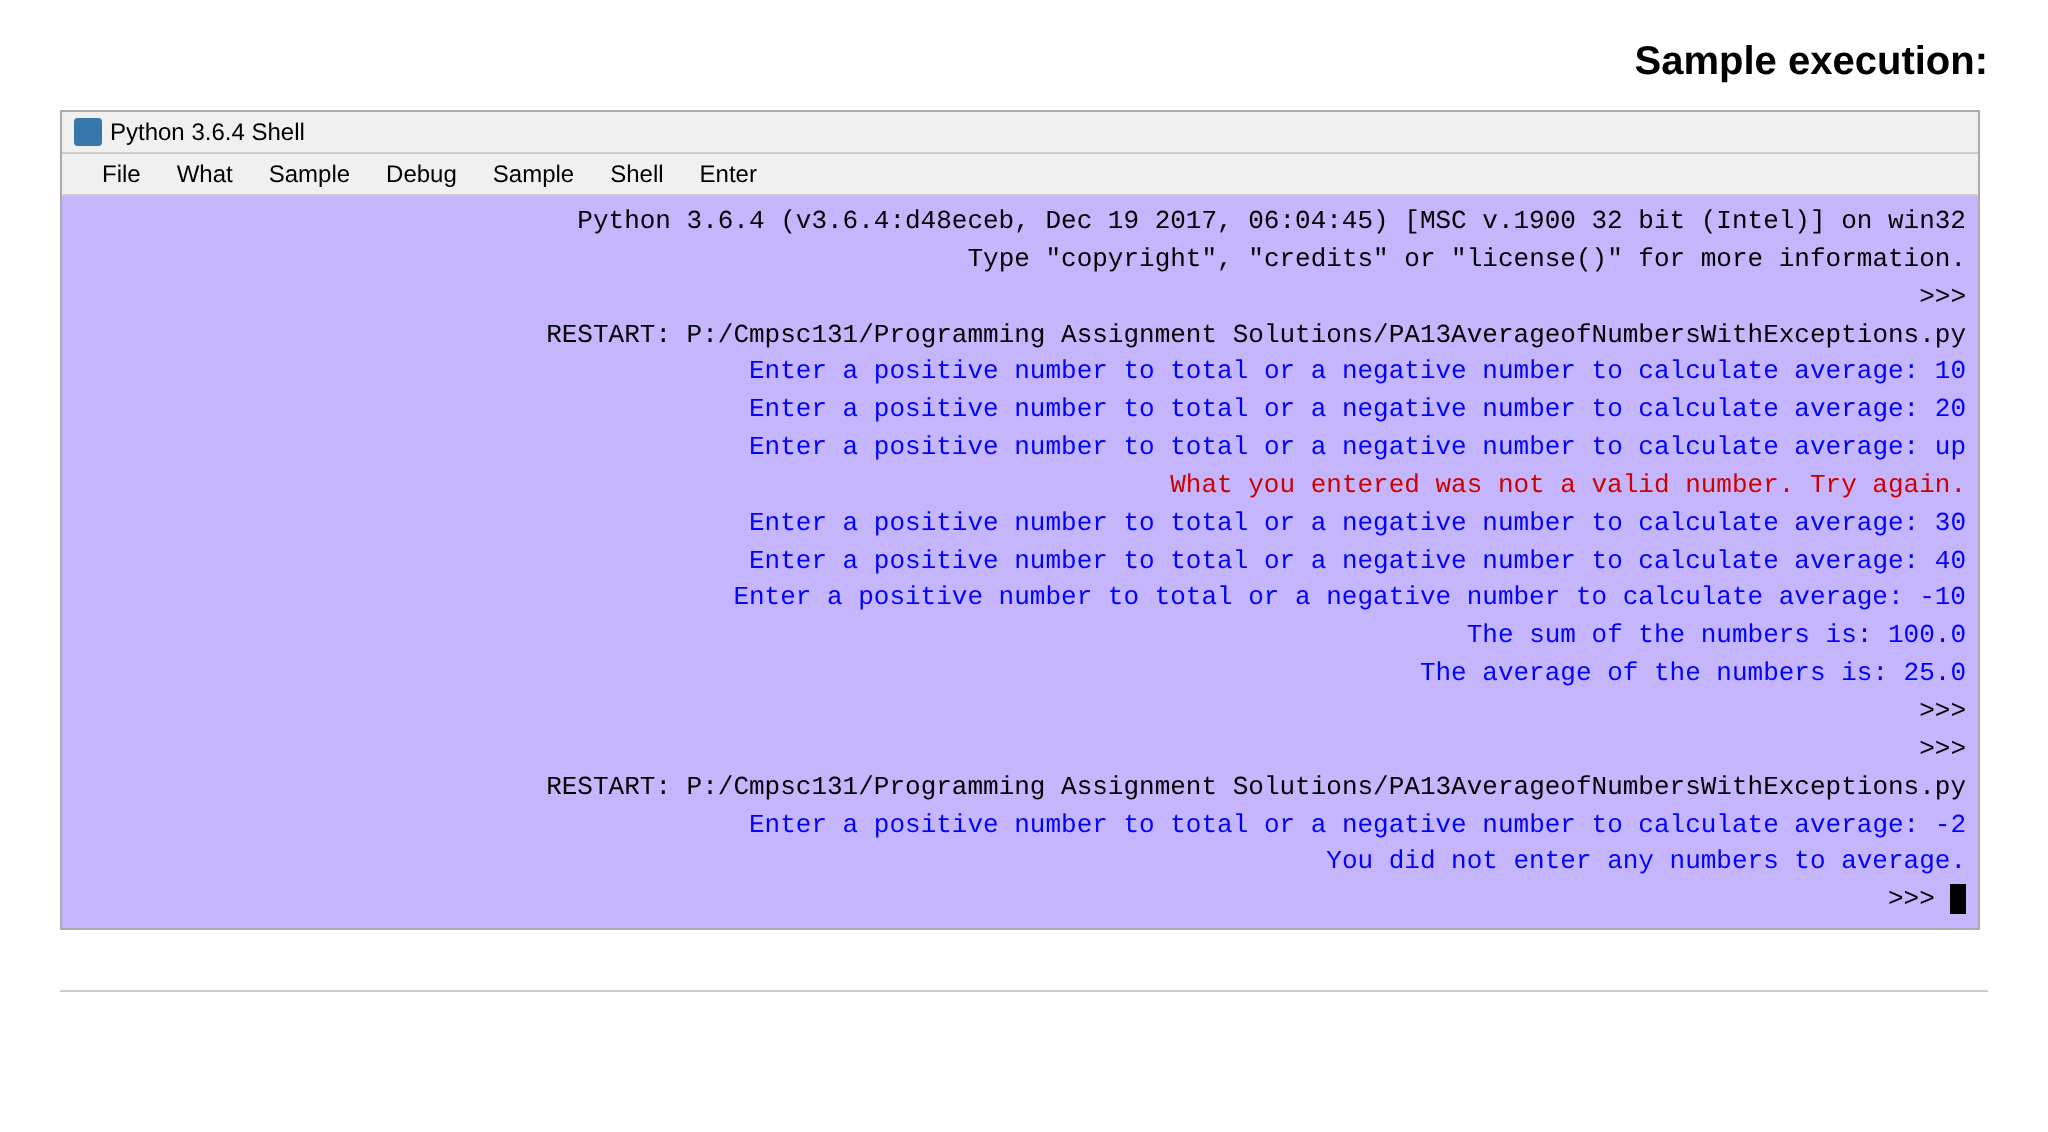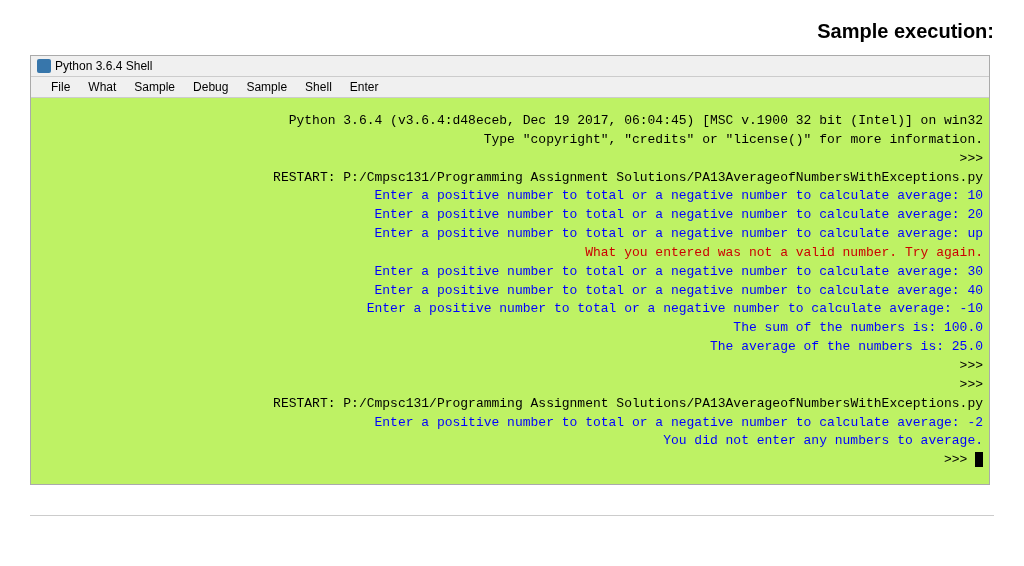--- a/index.html
+++ b/index.html
@@ -48,24 +48,24 @@
       font-size: 12px;
       color: #000;
     }
 
     .menu-item {
       cursor: pointer;
       padding: 1px 2px;
     }
 
     .shell-content {
-      background: #bef264;
+      background: #c4b5fd;
       font-family: 'Courier New', Courier, monospace;
       font-size: 13px;
-      padding: 14px 6px;
+      padding: 4px 6px;
       line-height: 1.45;
       color: #000;
       white-space: pre;
     }
 
     .bottom-divider {
       margin-top: 30px;
       border: none;
       border-top: 1px solid #ccc;
     }

